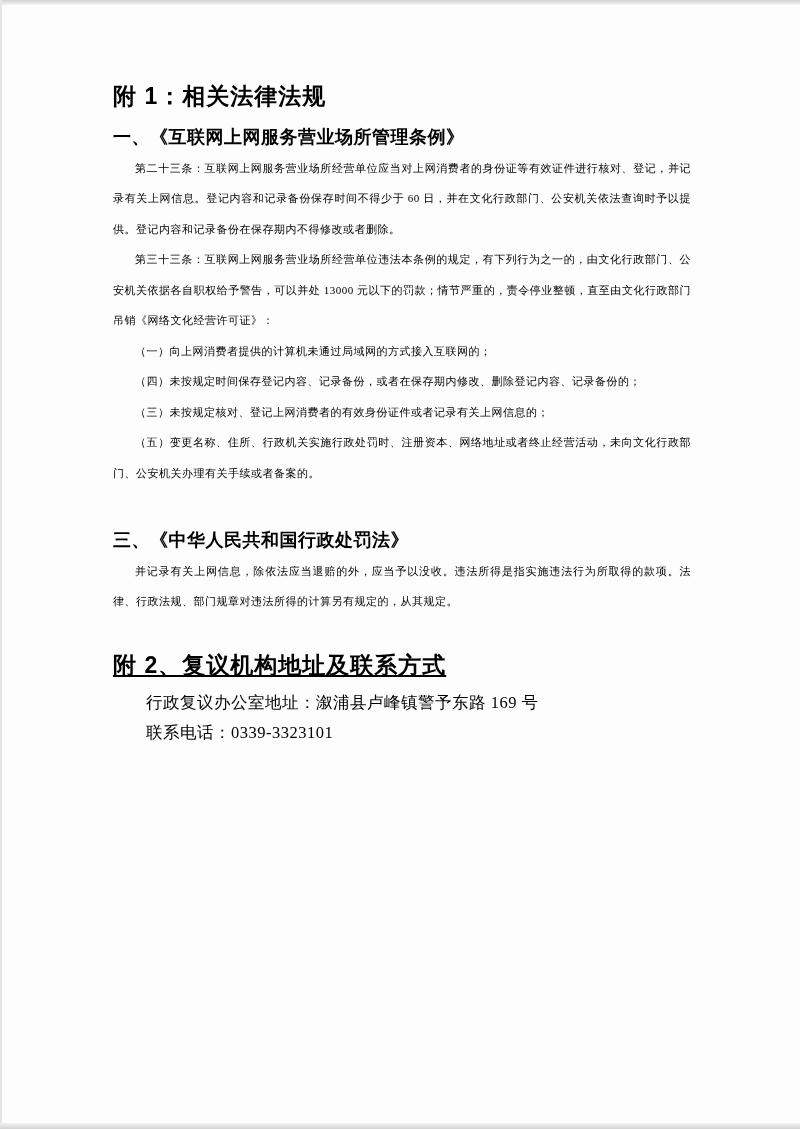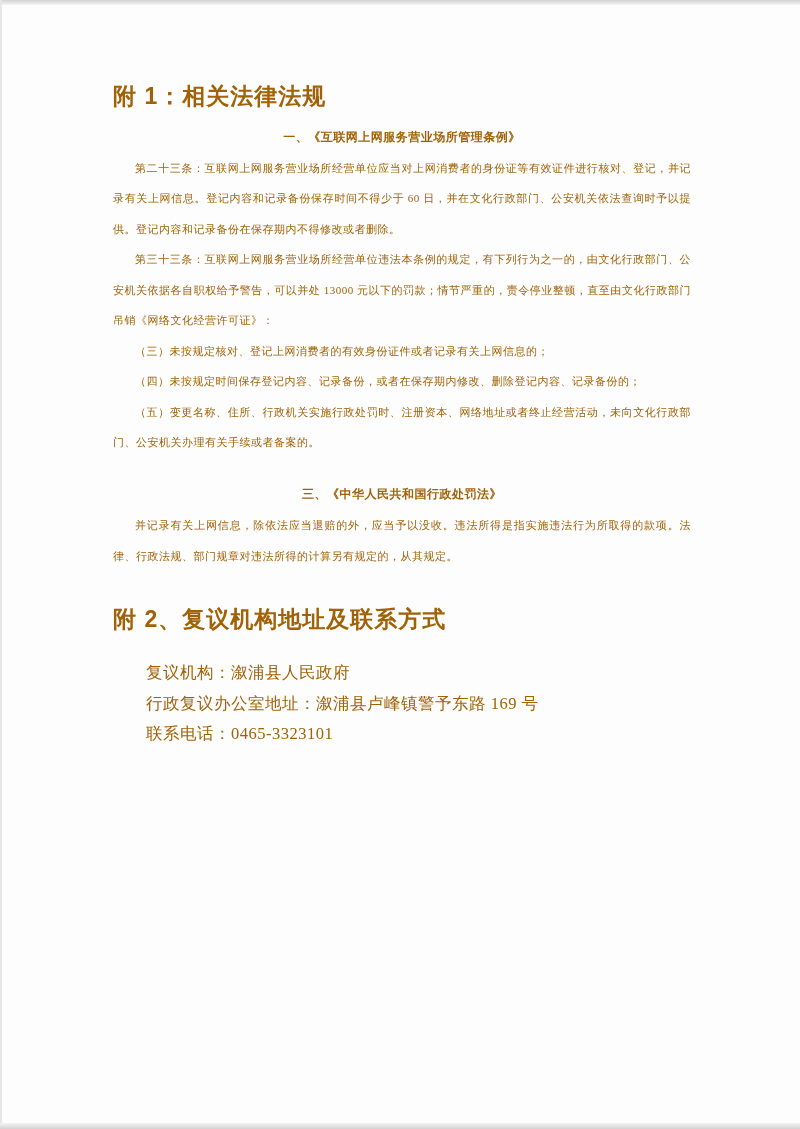--- a/index.html
+++ b/index.html
@@ -8,21 +8,21 @@
     background: #ffffff;
   }
   .page {
     position: relative;
     width: 800px;
     height: 1129px;
     margin: 0 auto;
     background: #fdfdfd;
     overflow: hidden;
     font-family: "Liberation Serif", "DejaVu Serif", serif;
-    color: #a16207;
+    color: #000000;
   }
   .scan-edge-top {
     position: absolute;
     top: 0; left: 0; right: 0;
     height: 5px;
     background: linear-gradient(#d2d2d2, #f4f4f4);
   }
   .scan-edge-bottom {
     position: absolute;
     bottom: 0; left: 0; right: 0;
@@ -44,42 +44,41 @@
   .h-big {
     font-family: "Liberation Sans", "DejaVu Sans", sans-serif;
     font-size: 23px;
     font-weight: 700;
     line-height: 28px;
     margin: 0 0 12px 0;
     letter-spacing: 1px;
   }
   .h-law {
     font-family: "Liberation Sans", "DejaVu Sans", sans-serif;
-    font-size: 12px;
+    font-size: 18px;
     font-weight: 700;
     line-height: 30.5px;
     margin: 0;
     letter-spacing: 0.5px;
-    text-align: center;
   }
   .h-law.gap-above {
-    margin-top: 22px;
-    font-family: Liberation Mono, monospace;
+    margin-top: 37px;
   }
   .para {
     margin: 0;
     font-size: 11px;
     line-height: 30.5px;
     text-indent: 2em;
     text-align: justify;
     letter-spacing: 0.5px;
   }
   .h-big.att2 {
     margin-top: 34px;
-    margin-bottom: 25px;
+    margin-bottom: 9px;
+    text-decoration: underline;
   }
   .contact {
     margin: 0;
     font-size: 16.5px;
     line-height: 30.5px;
     text-indent: 2em;
     letter-spacing: 0.5px;
   }
 </style>
 </head>
@@ -90,30 +89,30 @@
   <div class="scan-edge-left"></div>
 
   <main class="doc">
 
     <h1 class="h-big">附 1：相关法律法规</h1>
 
     <h2 class="h-law">一、《互联网上网服务营业场所管理条例》</h2>
 
     <p class="para">第二十三条：互联网上网服务营业场所经营单位应当对上网消费者的身份证等有效证件进行核对、登记，并记录有关上网信息。登记内容和记录备份保存时间不得少于 60 日，并在文化行政部门、公安机关依法查询时予以提供。登记内容和记录备份在保存期内不得修改或者删除。</p>
     <p class="para">第三十三条：互联网上网服务营业场所经营单位违法本条例的规定，有下列行为之一的，由文化行政部门、公安机关依据各自职权给予警告，可以并处 13000 元以下的罚款；情节严重的，责令停业整顿，直至由文化行政部门吊销《网络文化经营许可证》：</p>
+    <p class="para">（一）向上网消费者提供的计算机未通过局域网的方式接入互联网的；</p>
+    <p class="para">（四）未按规定时间保存登记内容、记录备份，或者在保存期内修改、删除登记内容、记录备份的；</p>
     <p class="para">（三）未按规定核对、登记上网消费者的有效身份证件或者记录有关上网信息的；</p>
-    <p class="para">（四）未按规定时间保存登记内容、记录备份，或者在保存期内修改、删除登记内容、记录备份的；</p>
     <p class="para">（五）变更名称、住所、行政机关实施行政处罚时、注册资本、网络地址或者终止经营活动，未向文化行政部门、公安机关办理有关手续或者备案的。</p>
 
     <h2 class="h-law gap-above">三、《中华人民共和国行政处罚法》</h2>
 
     <p class="para">并记录有关上网信息，除依法应当退赔的外，应当予以没收。违法所得是指实施违法行为所取得的款项。法律、行政法规、部门规章对违法所得的计算另有规定的，从其规定。</p>
 
     <h1 class="h-big att2">附 2、复议机构地址及联系方式</h1>
 
-    <p class="contact">复议机构：溆浦县人民政府</p>
     <p class="contact">行政复议办公室地址：溆浦县卢峰镇警予东路 169 号</p>
-    <p class="contact">联系电话：0465-3323101</p>
+    <p class="contact">联系电话：0339-3323101</p>
 
   </main>
 
   <div class="scan-edge-bottom"></div>
 </div>
 
 </body></html>

